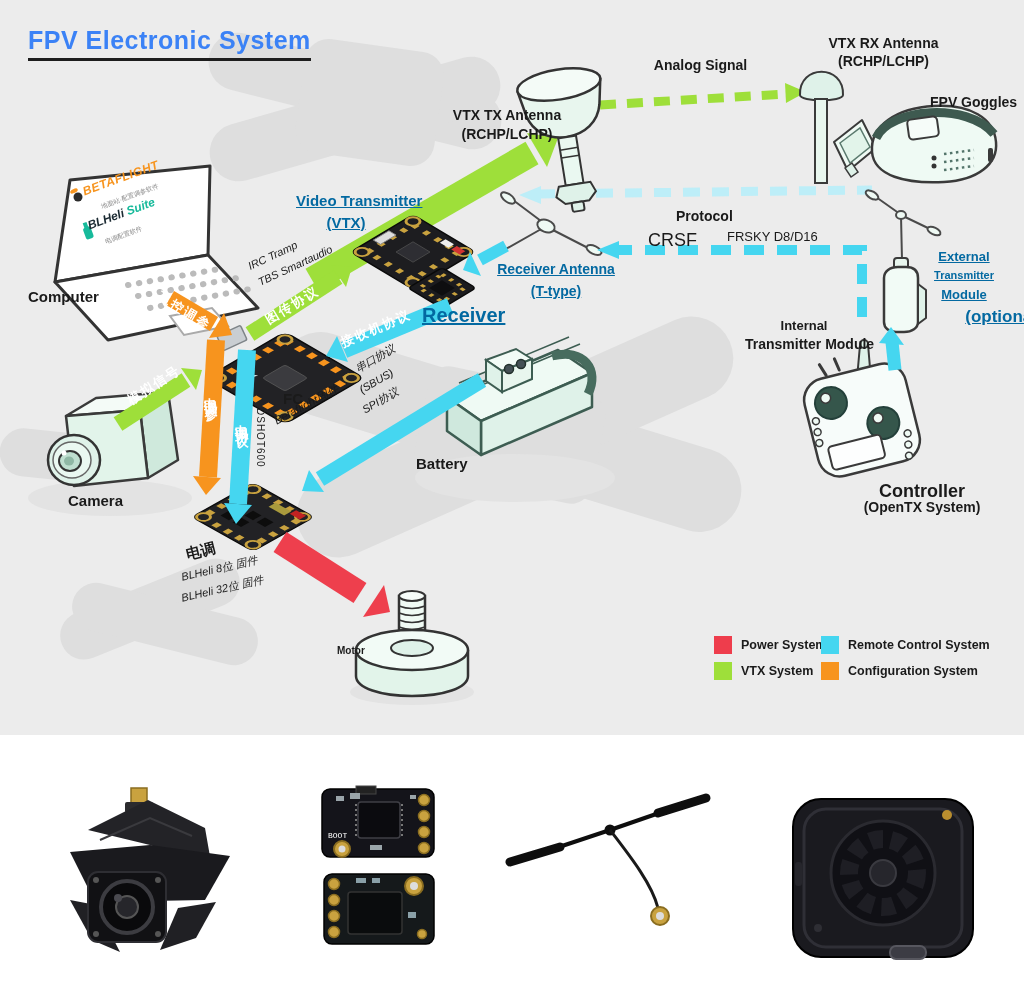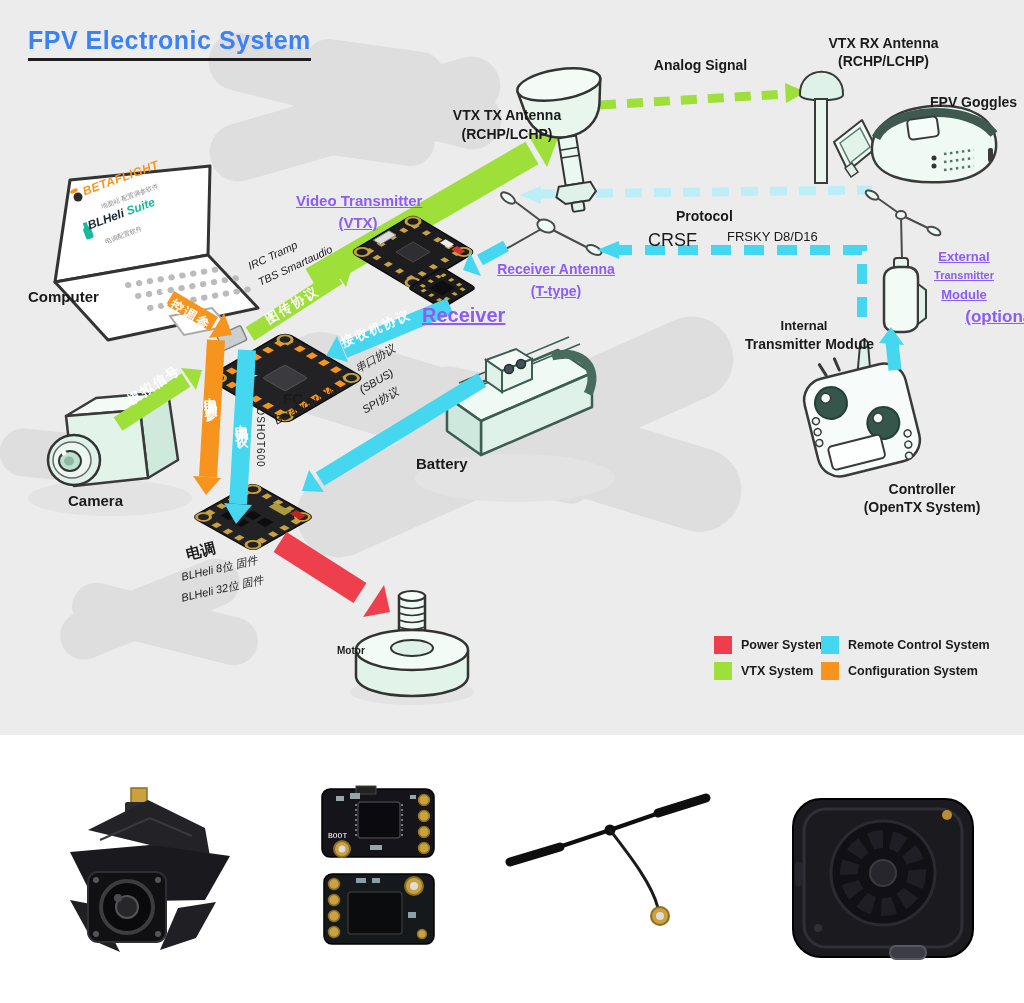--- a/index.html
+++ b/index.html
@@ -2,21 +2,21 @@
 <html><head>
 <meta charset="utf-8">
 <style>
   body{margin:0;background:#fff}
   #app{position:relative;width:1024px;height:1003px;background:#fff;font-family:"Liberation Sans",sans-serif;overflow:hidden}
   #gfx{position:absolute;left:0;top:0}
   .lbl{position:absolute;white-space:nowrap;color:#1a1a1a;font-family:"Liberation Sans",sans-serif;line-height:1.15}
   .b{font-weight:bold}
   .i{font-style:italic}
   .ctr{text-align:center}
-  .red{color:#8b5cf6;font-weight:bold;text-decoration:underline}
+  .red{color:#0369a1;font-weight:bold;text-decoration:underline}
   .rot{transform-origin:0 0}
   .wt{position:absolute;color:#fff;font-weight:bold;font-size:13px;letter-spacing:2px;white-space:nowrap;transform-origin:0 0;font-family:"Liberation Sans",sans-serif}
   .vert{writing-mode:vertical-rl;letter-spacing:3px}
   .title{position:absolute;left:28px;top:26px;font-size:25px;font-weight:bold;color:#3b82f6;border-bottom:3px solid #1d1d1d;padding-bottom:3px;letter-spacing:.5px}
   .leg-item{position:absolute;display:flex;align-items:center;gap:9px}
   .leg-item .sw{width:18px;height:18px;flex:0 0 auto}
   .leg-item span{font-weight:bold;font-size:12.5px;color:#1a1a1a;white-space:nowrap}
   .c0{background:#EE3D4C}.c1{background:#45D6F0}.c2{background:#9EDF3A}.c3{background:#F7941E}
 </style>
 </head>
@@ -349,21 +349,21 @@
 <div class="lbl b" style="left:337px;top:645px;font-size:10px">Motor</div>
 <div class="lbl b" style="left:416px;top:455px;font-size:15px">Battery</div>
 <div class="lbl b" style="left:283px;top:390px;font-size:15px">FC</div>
 <div class="lbl i rot" style="left:272px;top:416px;font-size:11.5px;transform:rotate(-28deg)">Betaflight固件</div>
 
 <div class="lbl b rot" style="left:184px;top:546px;font-size:15px;transform:rotate(-14deg)">电调</div>
 <div class="lbl i rot" style="left:180px;top:571px;font-size:11px;transform:rotate(-13deg)">BLHeli 8位 固件</div>
 <div class="lbl i rot" style="left:180px;top:592px;font-size:11px;transform:rotate(-13deg)">BLHeli 32位 固件</div>
 
 <div class="lbl red ctr" style="left:296px;top:192px;width:124px;font-size:15px">Video Transmitter</div>
-<div class="lbl red ctr" style="left:296px;top:214px;width:124px;font-size:15px">(VTX)</div>
+<div class="lbl red ctr" style="left:284px;top:214px;width:124px;font-size:15px">(VTX)</div>
 
 <div class="lbl b ctr" style="left:450px;top:107px;width:114px;font-size:14px">VTX TX Antenna</div>
 <div class="lbl b ctr" style="left:450px;top:126px;width:114px;font-size:14px">(RCHP/LCHP)</div>
 
 <div class="lbl b ctr" style="left:648px;top:57px;width:105px;font-size:14px">Analog Signal</div>
 
 <div class="lbl b ctr" style="left:826px;top:35px;width:115px;font-size:14px">VTX RX Antenna</div>
 <div class="lbl b ctr" style="left:826px;top:53px;width:115px;font-size:14px">(RCHP/LCHP)</div>
 <div class="lbl b" style="left:930px;top:94px;font-size:14px">FPV Goggles</div>
 
@@ -376,21 +376,21 @@
 <div class="lbl red ctr" style="left:422px;top:304px;width:62px;font-size:20px">Receiver</div>
 
 <div class="lbl red ctr" style="left:925px;top:250px;width:78px;font-size:13px">External</div>
 <div class="lbl red ctr" style="left:925px;top:269px;width:78px;font-size:11px">Transmitter</div>
 <div class="lbl red ctr" style="left:925px;top:288px;width:78px;font-size:13px">Module</div>
 <div class="lbl red ctr" style="left:965px;top:307px;width:78px;font-size:17px">(optional)</div>
 
 <div class="lbl b ctr" style="left:745px;top:319px;width:118px;font-size:13px">Internal</div>
 <div class="lbl b ctr" style="left:745px;top:336px;width:118px;font-size:14px">Transmitter Module</div>
 
-<div class="lbl b ctr" style="left:860px;top:481px;width:124px;font-size:14px">Controller</div>
+<div class="lbl b ctr" style="left:860px;top:481px;width:124px;font-size:18px">Controller</div>
 <div class="lbl b ctr" style="left:860px;top:499px;width:124px;font-size:14px">(OpenTX System)</div>
 
 <div class="lbl b i rot" style="left:81px;top:186px;font-size:12px;color:#F7941E;letter-spacing:.5px;transform:rotate(-20deg)">BETAFLIGHT</div>
 <div class="lbl rot" style="left:100px;top:203px;font-size:6.5px;color:#8a8a8a;transform:rotate(-20deg)">地面站·配置调参软件</div>
 <div class="lbl b i rot" style="left:86px;top:220px;font-size:12px;transform:rotate(-20deg)"><span style="color:#1c2b33">BLHeli</span> <span style="color:#17BA9B">Suite</span></div>
 <div class="lbl rot" style="left:104px;top:238px;font-size:6.5px;color:#8a8a8a;transform:rotate(-20deg)">电调配置软件</div>
 
 <div class="wt" style="left:163px;top:288px;transform:rotate(31deg)">飞控调参</div>
 <div class="wt" style="left:124px;top:394px;transform:rotate(-33deg)">模拟信号</div>
 <div class="wt vert" style="left:200px;top:388px;height:80px;transform:rotate(-3deg)">电调调参</div>

